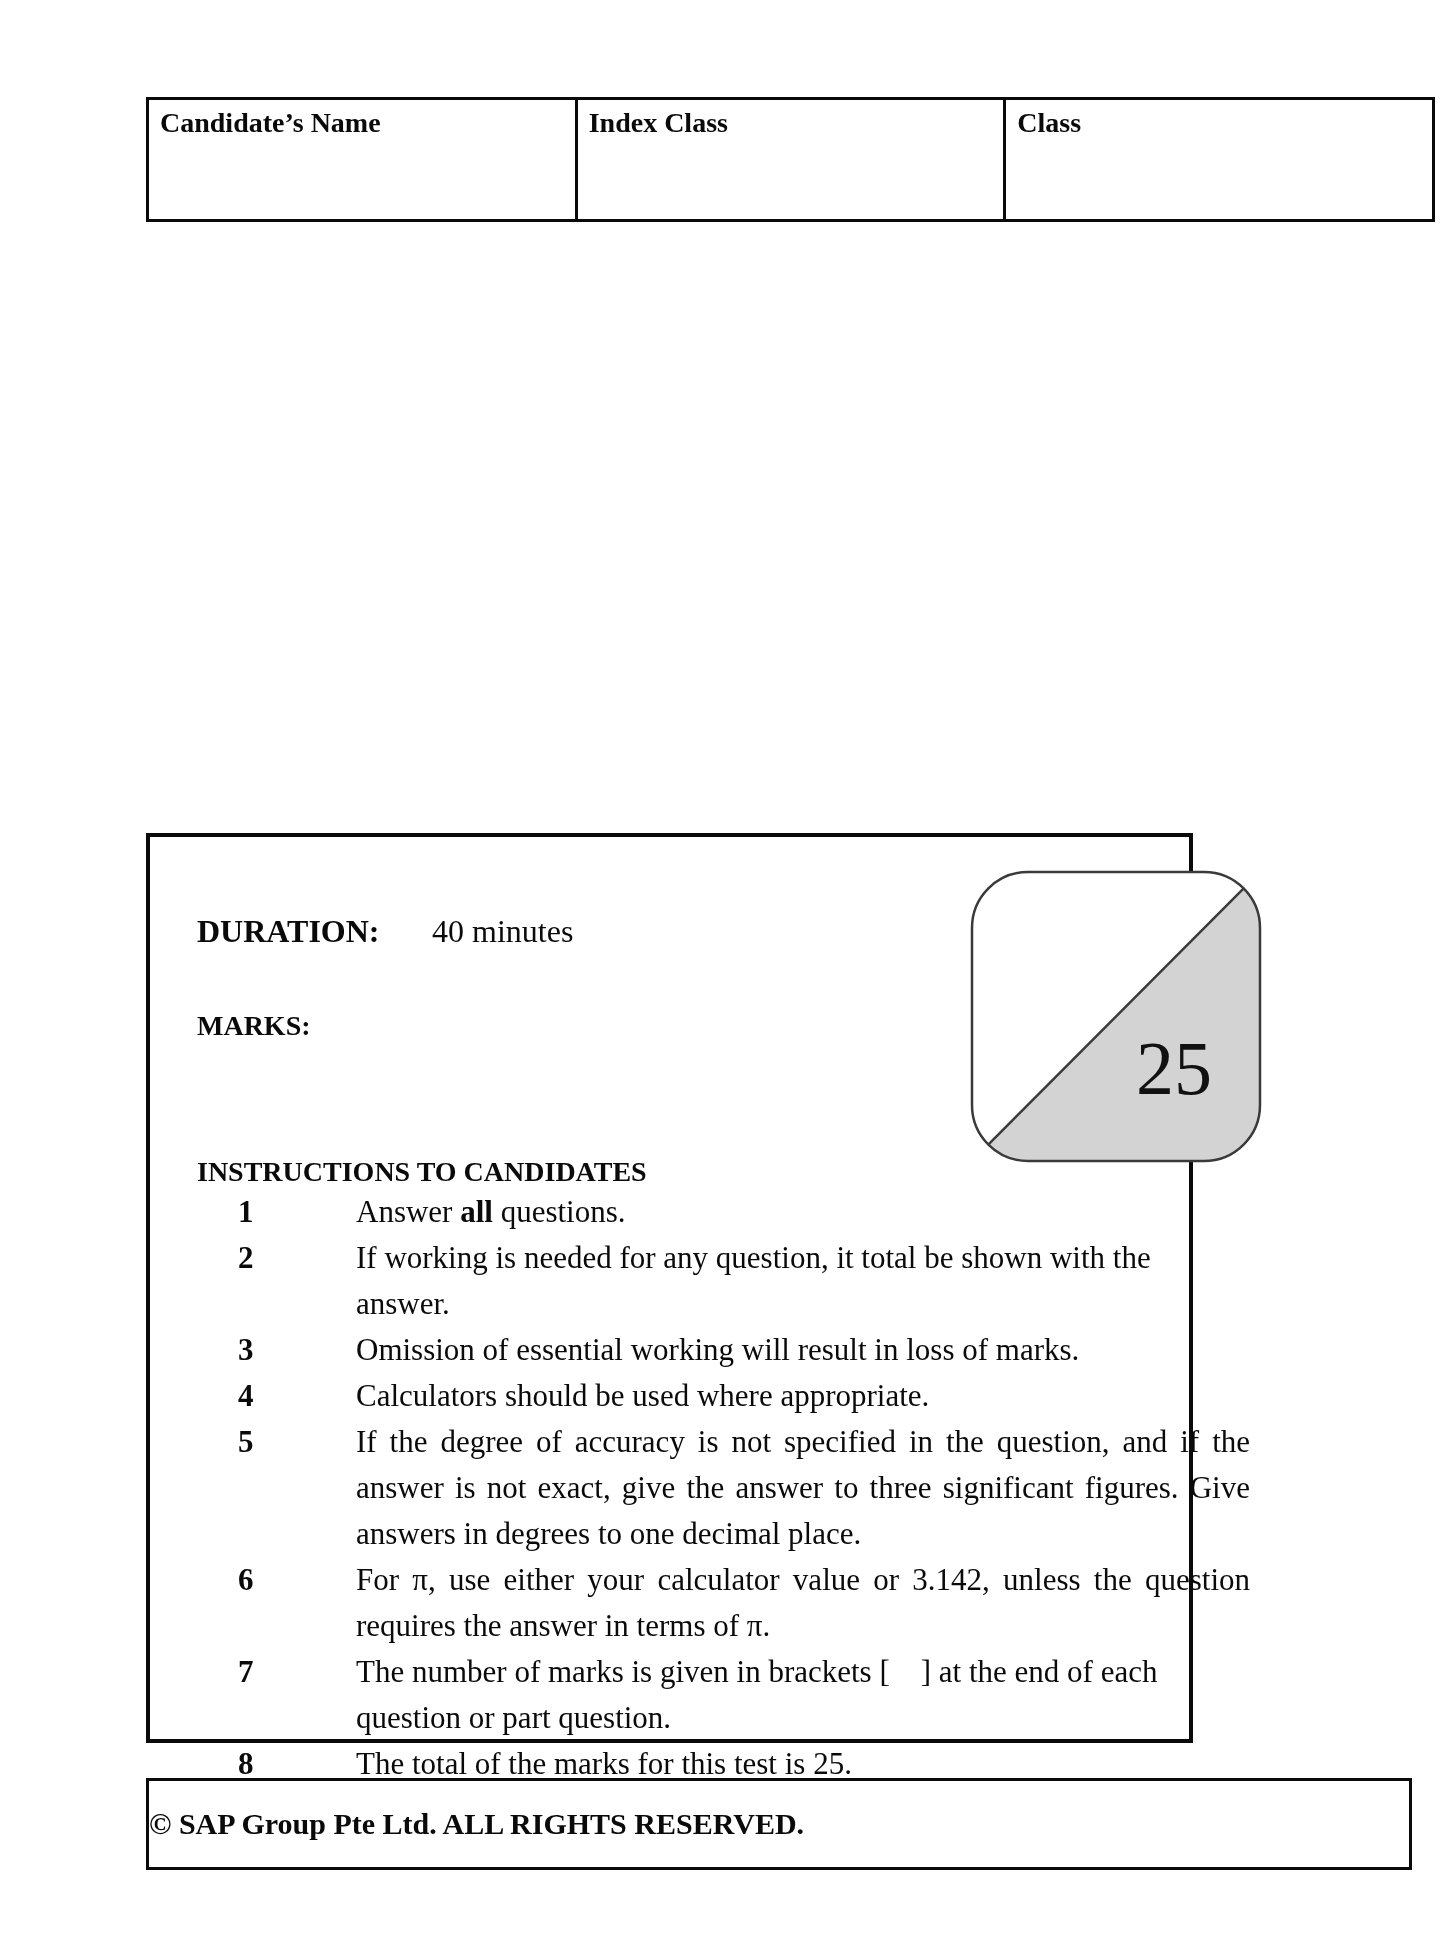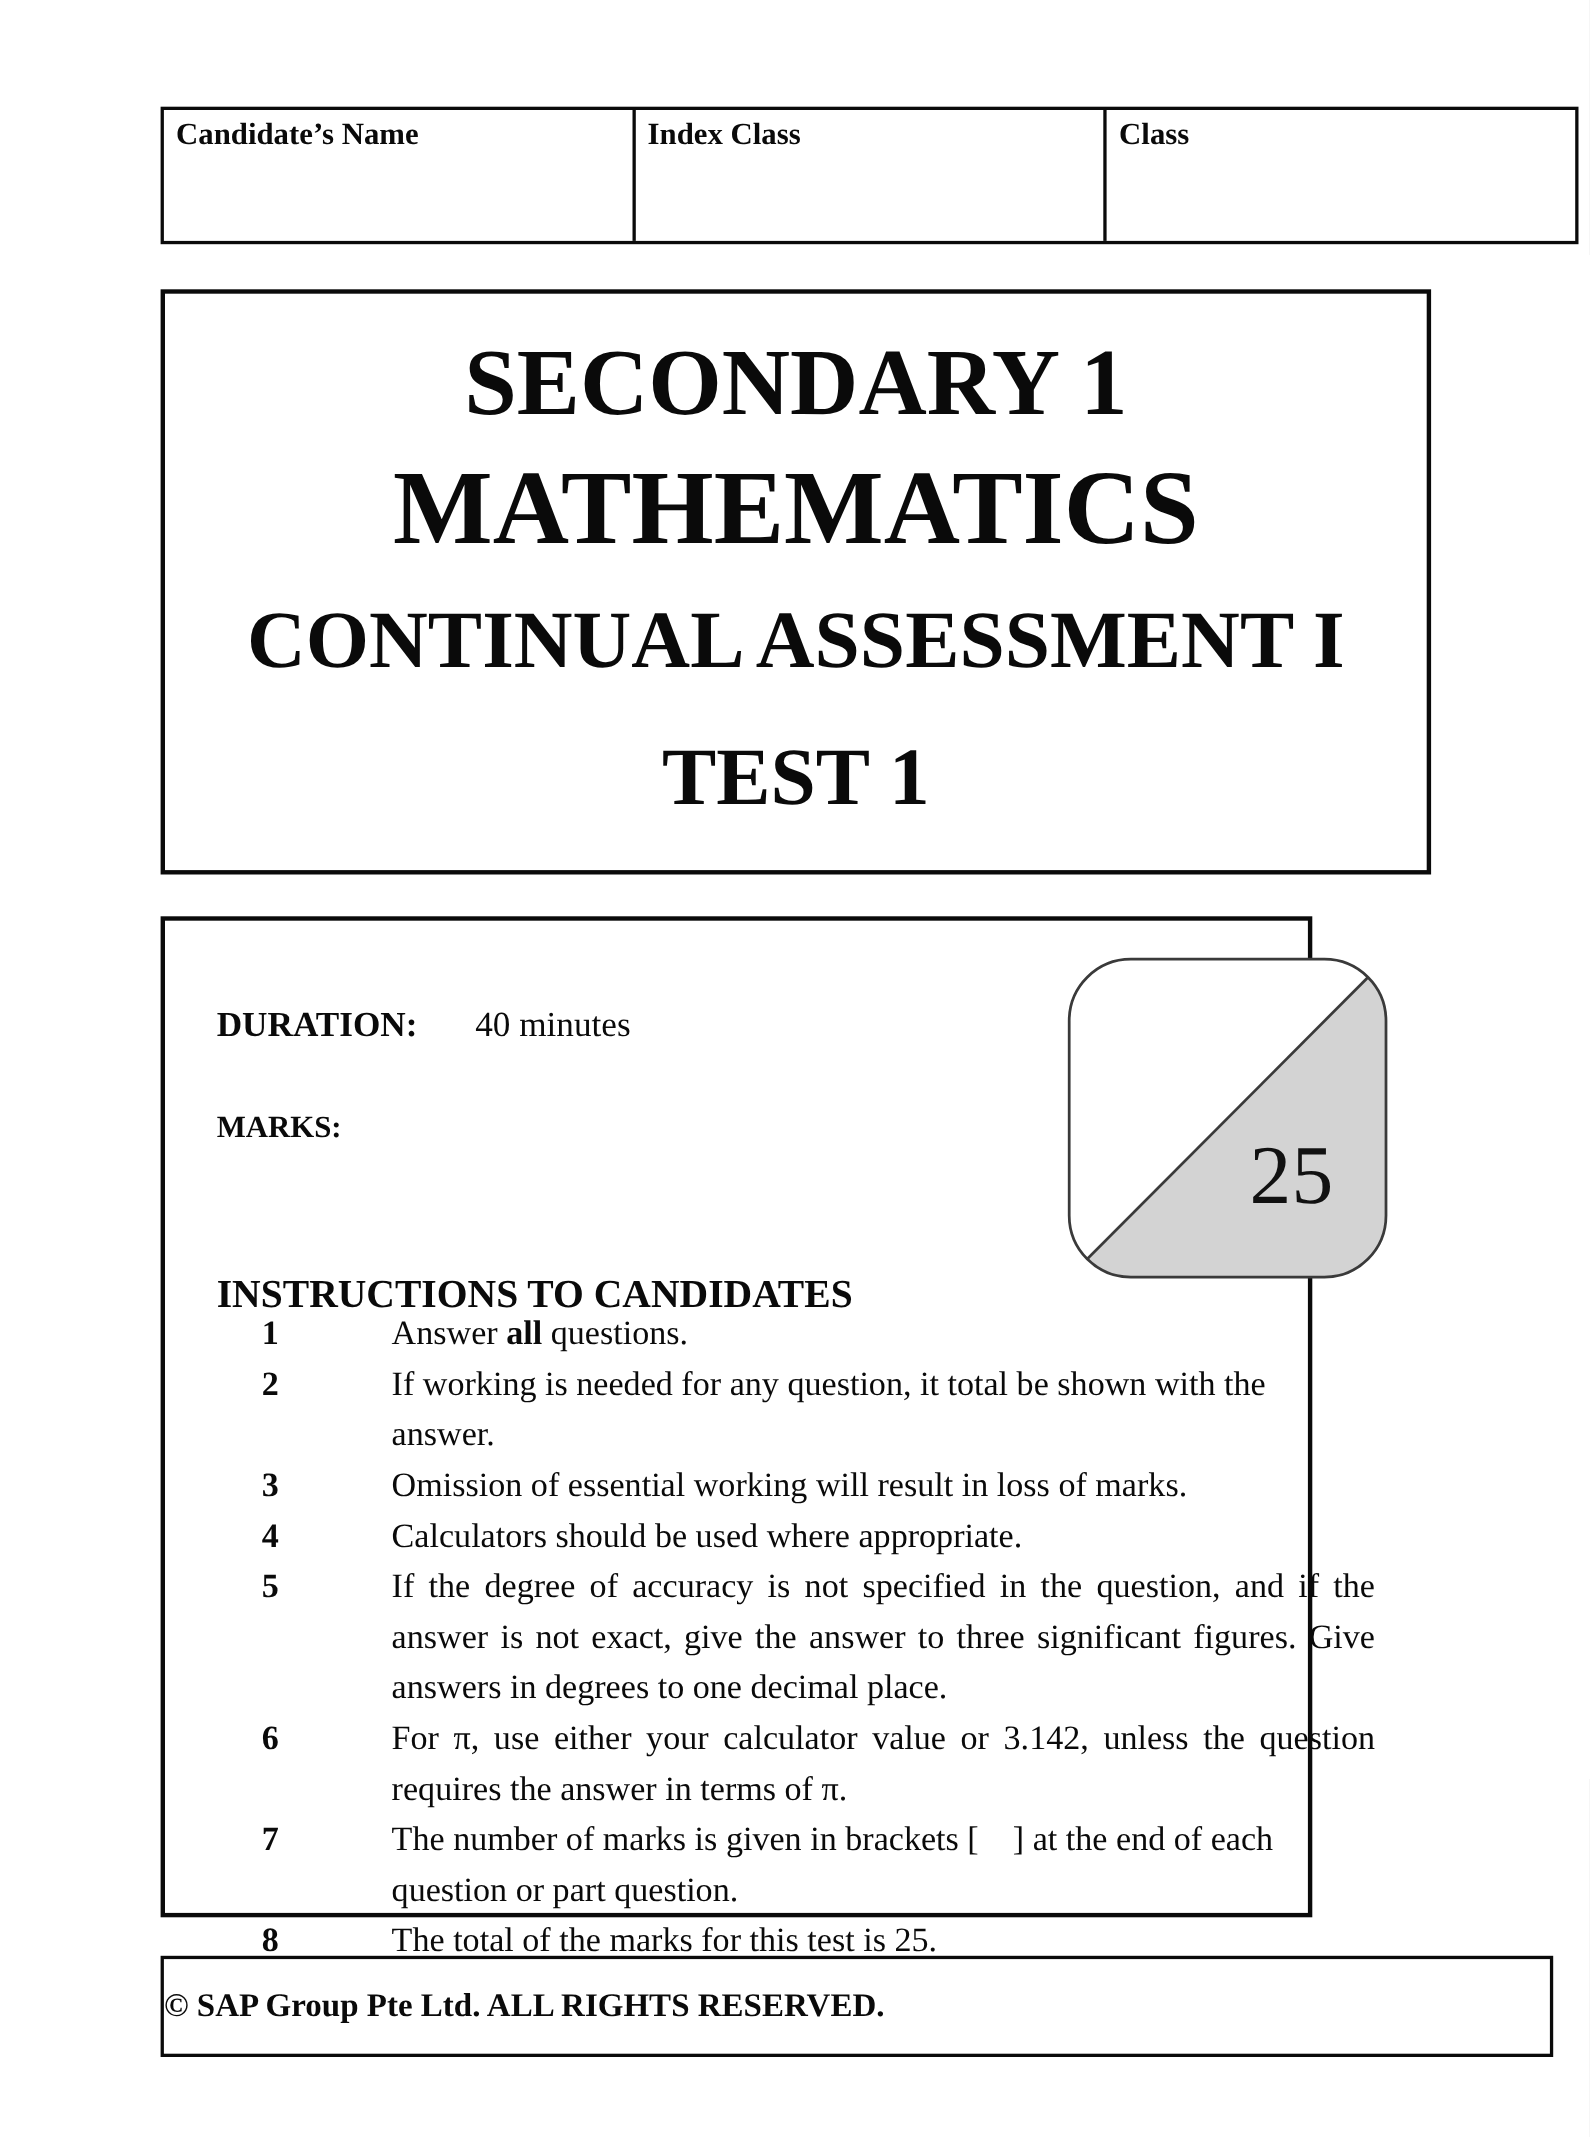--- a/index.html
+++ b/index.html
@@ -42,21 +42,21 @@
   
   .info-box {
     position: absolute; left: 146px; top: 833px;
     width: 1047px; height: 910px;
     border: 4px solid #0a0a0a;
   }
   .duration-row { position: absolute; left: 47px; top: 74px; font-size: 32px; line-height: 1.25; }
   .duration-label { font-weight: bold; }
   .duration-value { position: absolute; left: 282px; top: 74px; font-size: 32px; line-height: 1.25; font-weight: normal; }
   .marks-label { position: absolute; left: 47px; top: 171px; font-size: 28px; font-weight: bold; line-height: 1.25; }
-  .instr-heading { position: absolute; left: 47px; top: 317px; font-size: 36px; font-weight: bold; line-height: 1.25; }
+  .instr-heading { position: absolute; left: 47px; top: 317px; font-size: 28px; font-weight: bold; line-height: 1.25; }
 
   .marks-badge { position: absolute; left: 820px; top: 33px; width: 292px; height: 293px; }
 
   .instr-list { position: absolute; left: 88px; top: 352px; width: 1012px; }
   .instr-item { display: flex; font-size: 31px; line-height: 46px; }
   .instr-num { width: 74px; flex: 0 0 74px; font-weight: bold; }
   .instr-text { width: 938px; margin-left: 44px; }
   .instr-text.justify { text-align: justify; }
   .bold { font-weight: bold; }
 
@@ -80,26 +80,20 @@
       <div class="cand-label">Candidate’s Name</div>
     </div>
     <div class="cand-cell">
       <div class="cand-label">Index Class</div>
     </div>
     <div class="cand-cell">
       <div class="cand-label">Class</div>
     </div>
   </div>
 
-  <div class="title-box">
-    <div class="title-line t1">SECONDARY 1</div>
-    <div class="title-line t2">MATHEMATICS</div>
-    <div class="title-line t3">CONTINUAL ASSESSMENT I</div>
-    <div class="title-line t4">TEST 1</div>
-  </div>
 
   <div class="info-box">
 
     <div class="duration-row">
       <span class="duration-label">DURATION:</span>
     </div>
     <div class="duration-value">40 minutes</div>
 
     <div class="marks-label">MARKS:</div>
 

